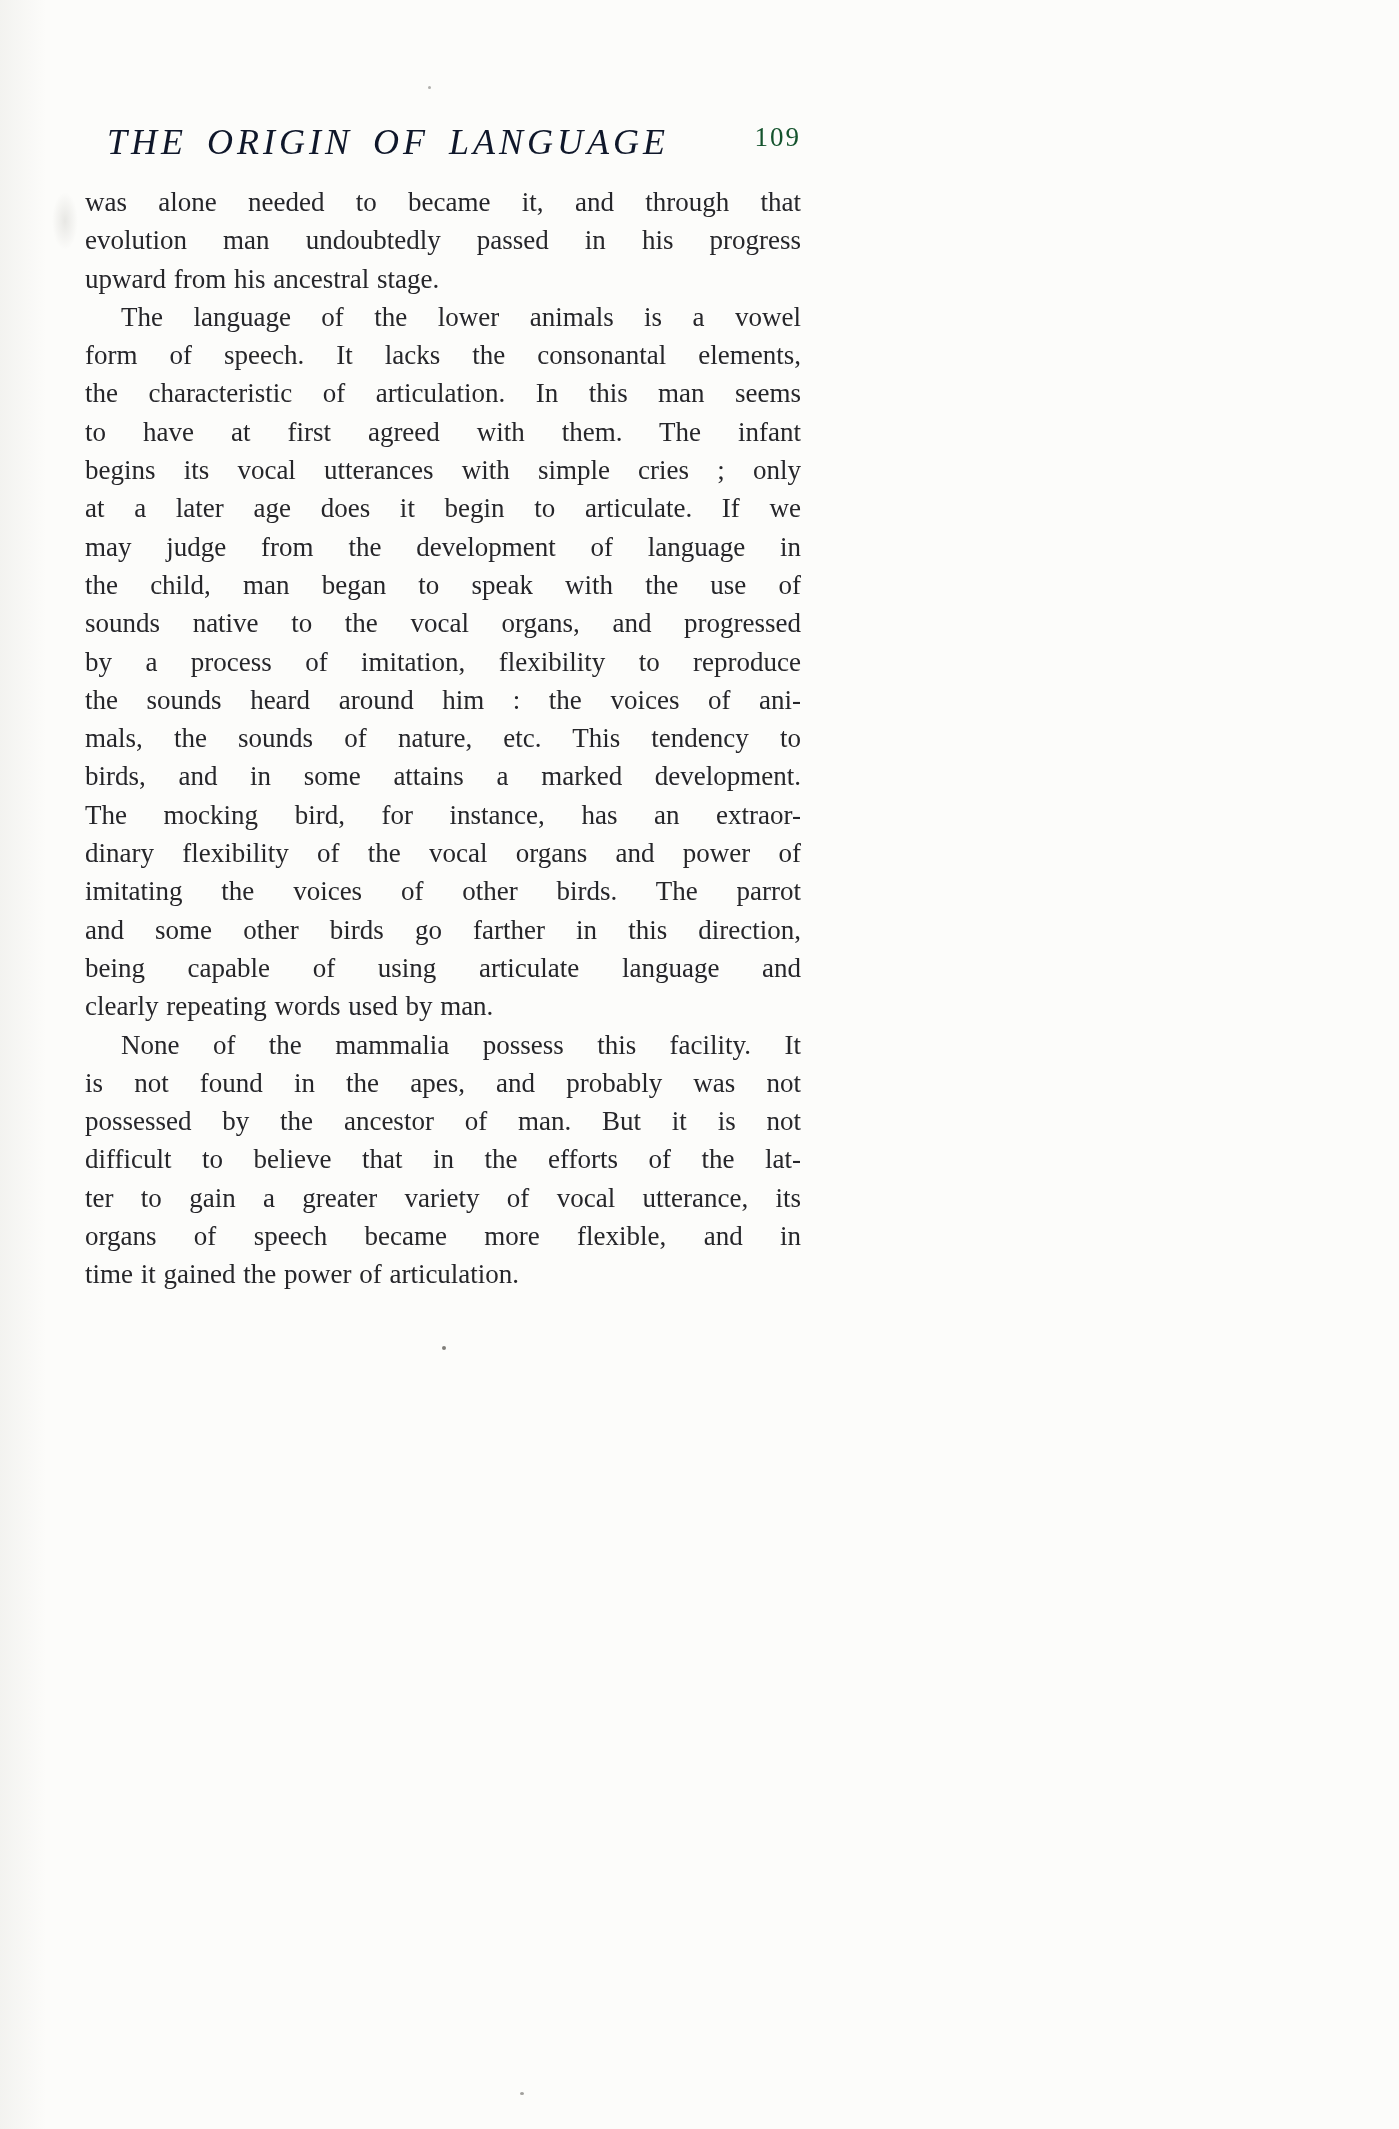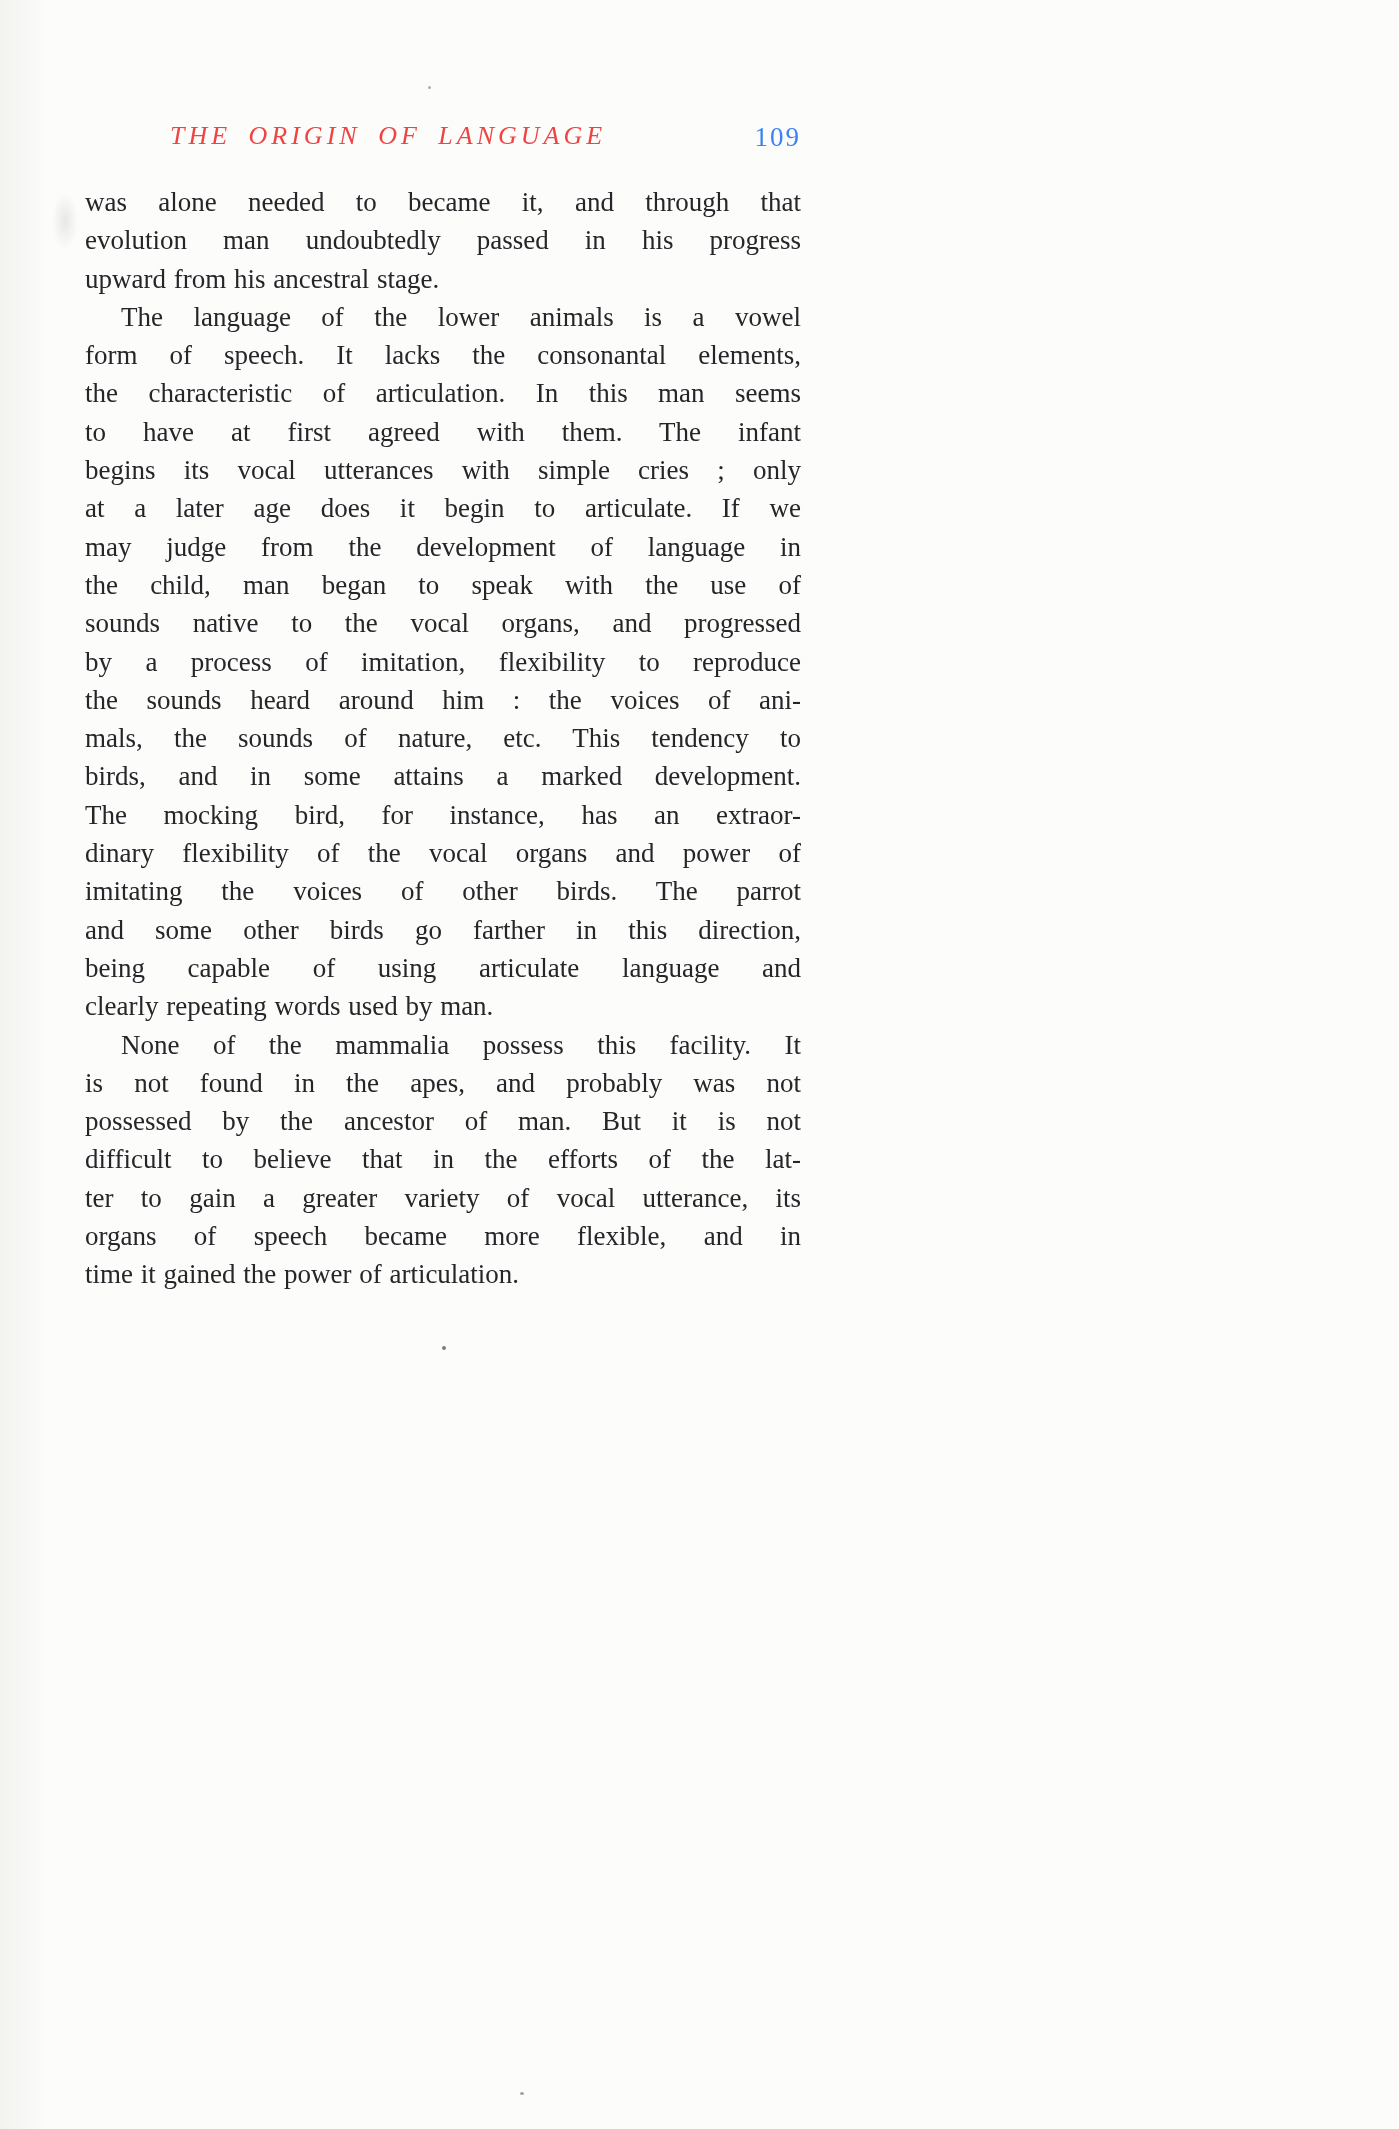--- a/index.html
+++ b/index.html
@@ -31,33 +31,33 @@
     left: 85px;
     width: 716px;
     height: 40px;
   }
   .running-title {
     position: absolute;
     left: 0;
     right: 110px;
     text-align: center;
     font-style: italic;
-    font-size: 26px;
+    font-size: 36px;
     letter-spacing: 4px;
     word-spacing: 7px;
-    color: #ef4444;
+    color: #0f172a;
     white-space: nowrap;
   }
   .page-number {
     position: absolute;
     right: 0;
     top: 1px;
     font-size: 27px;
     letter-spacing: 2px;
-    color: #3b82f6;
+    color: #14532d;
   }
   .body-text {
     position: absolute;
     top: 183px;
     left: 85px;
     width: 716px;
   }
   .line {
     font-size: 27px;
     line-height: 38.3px;

